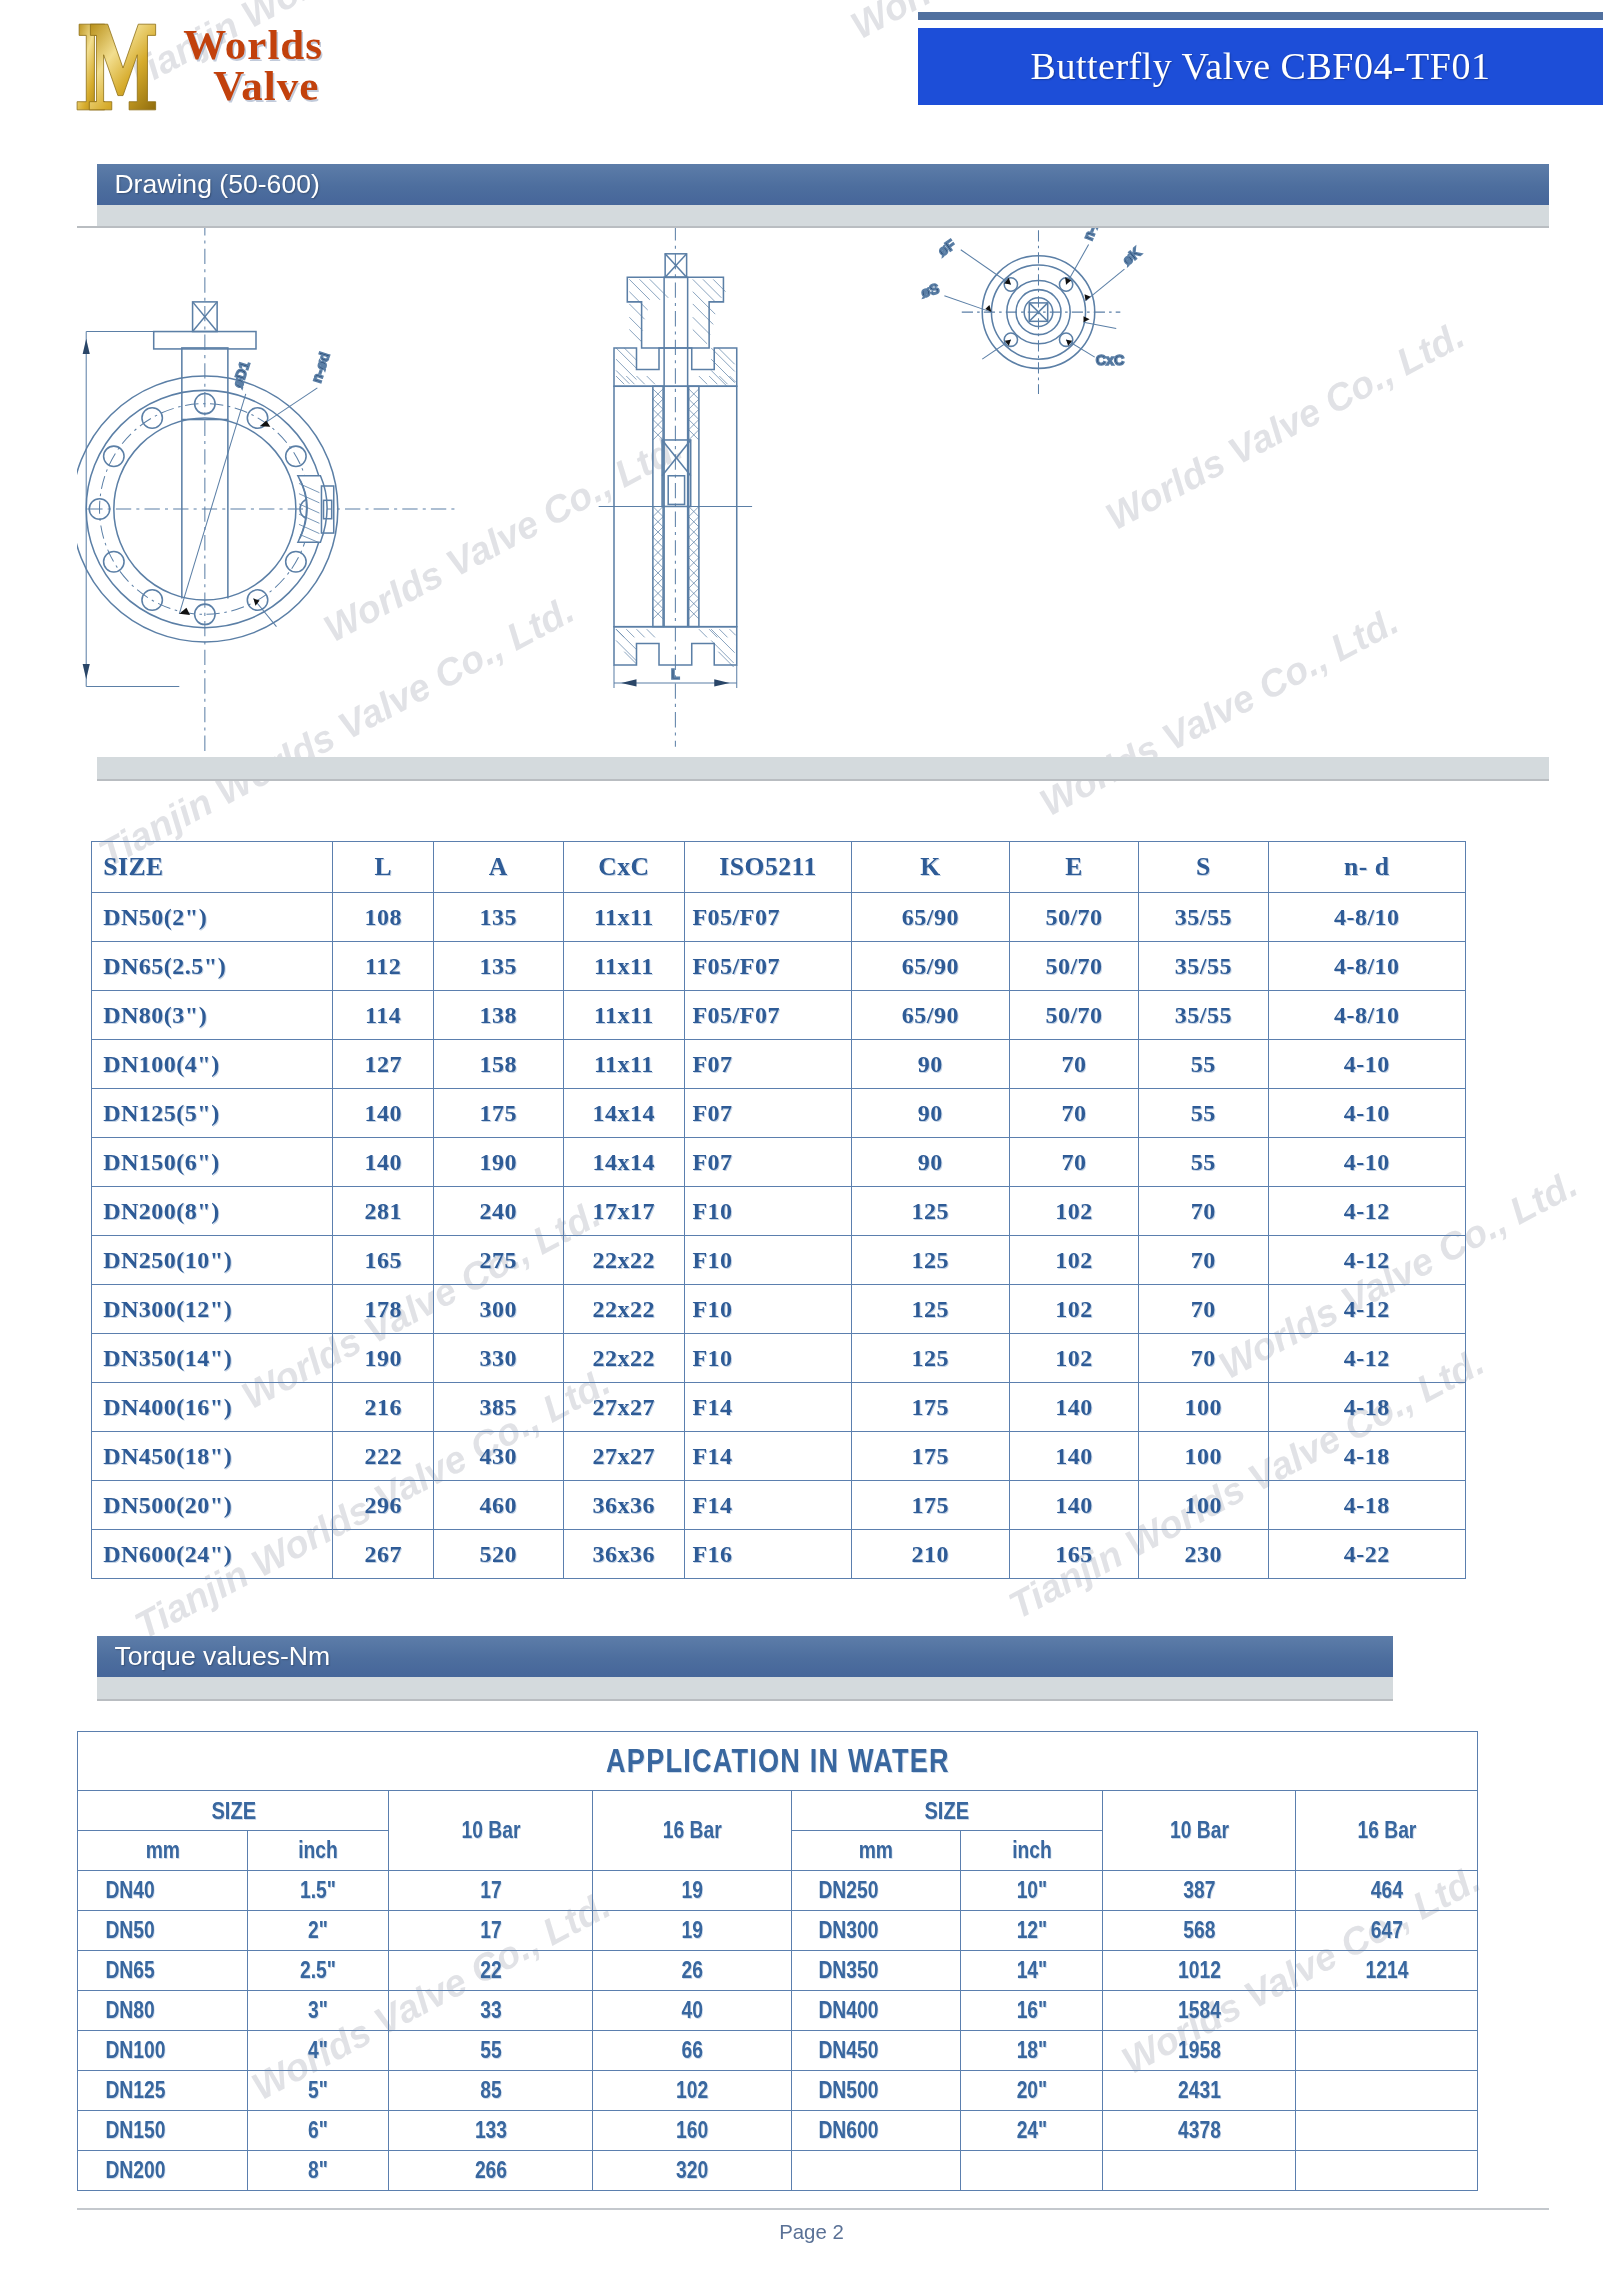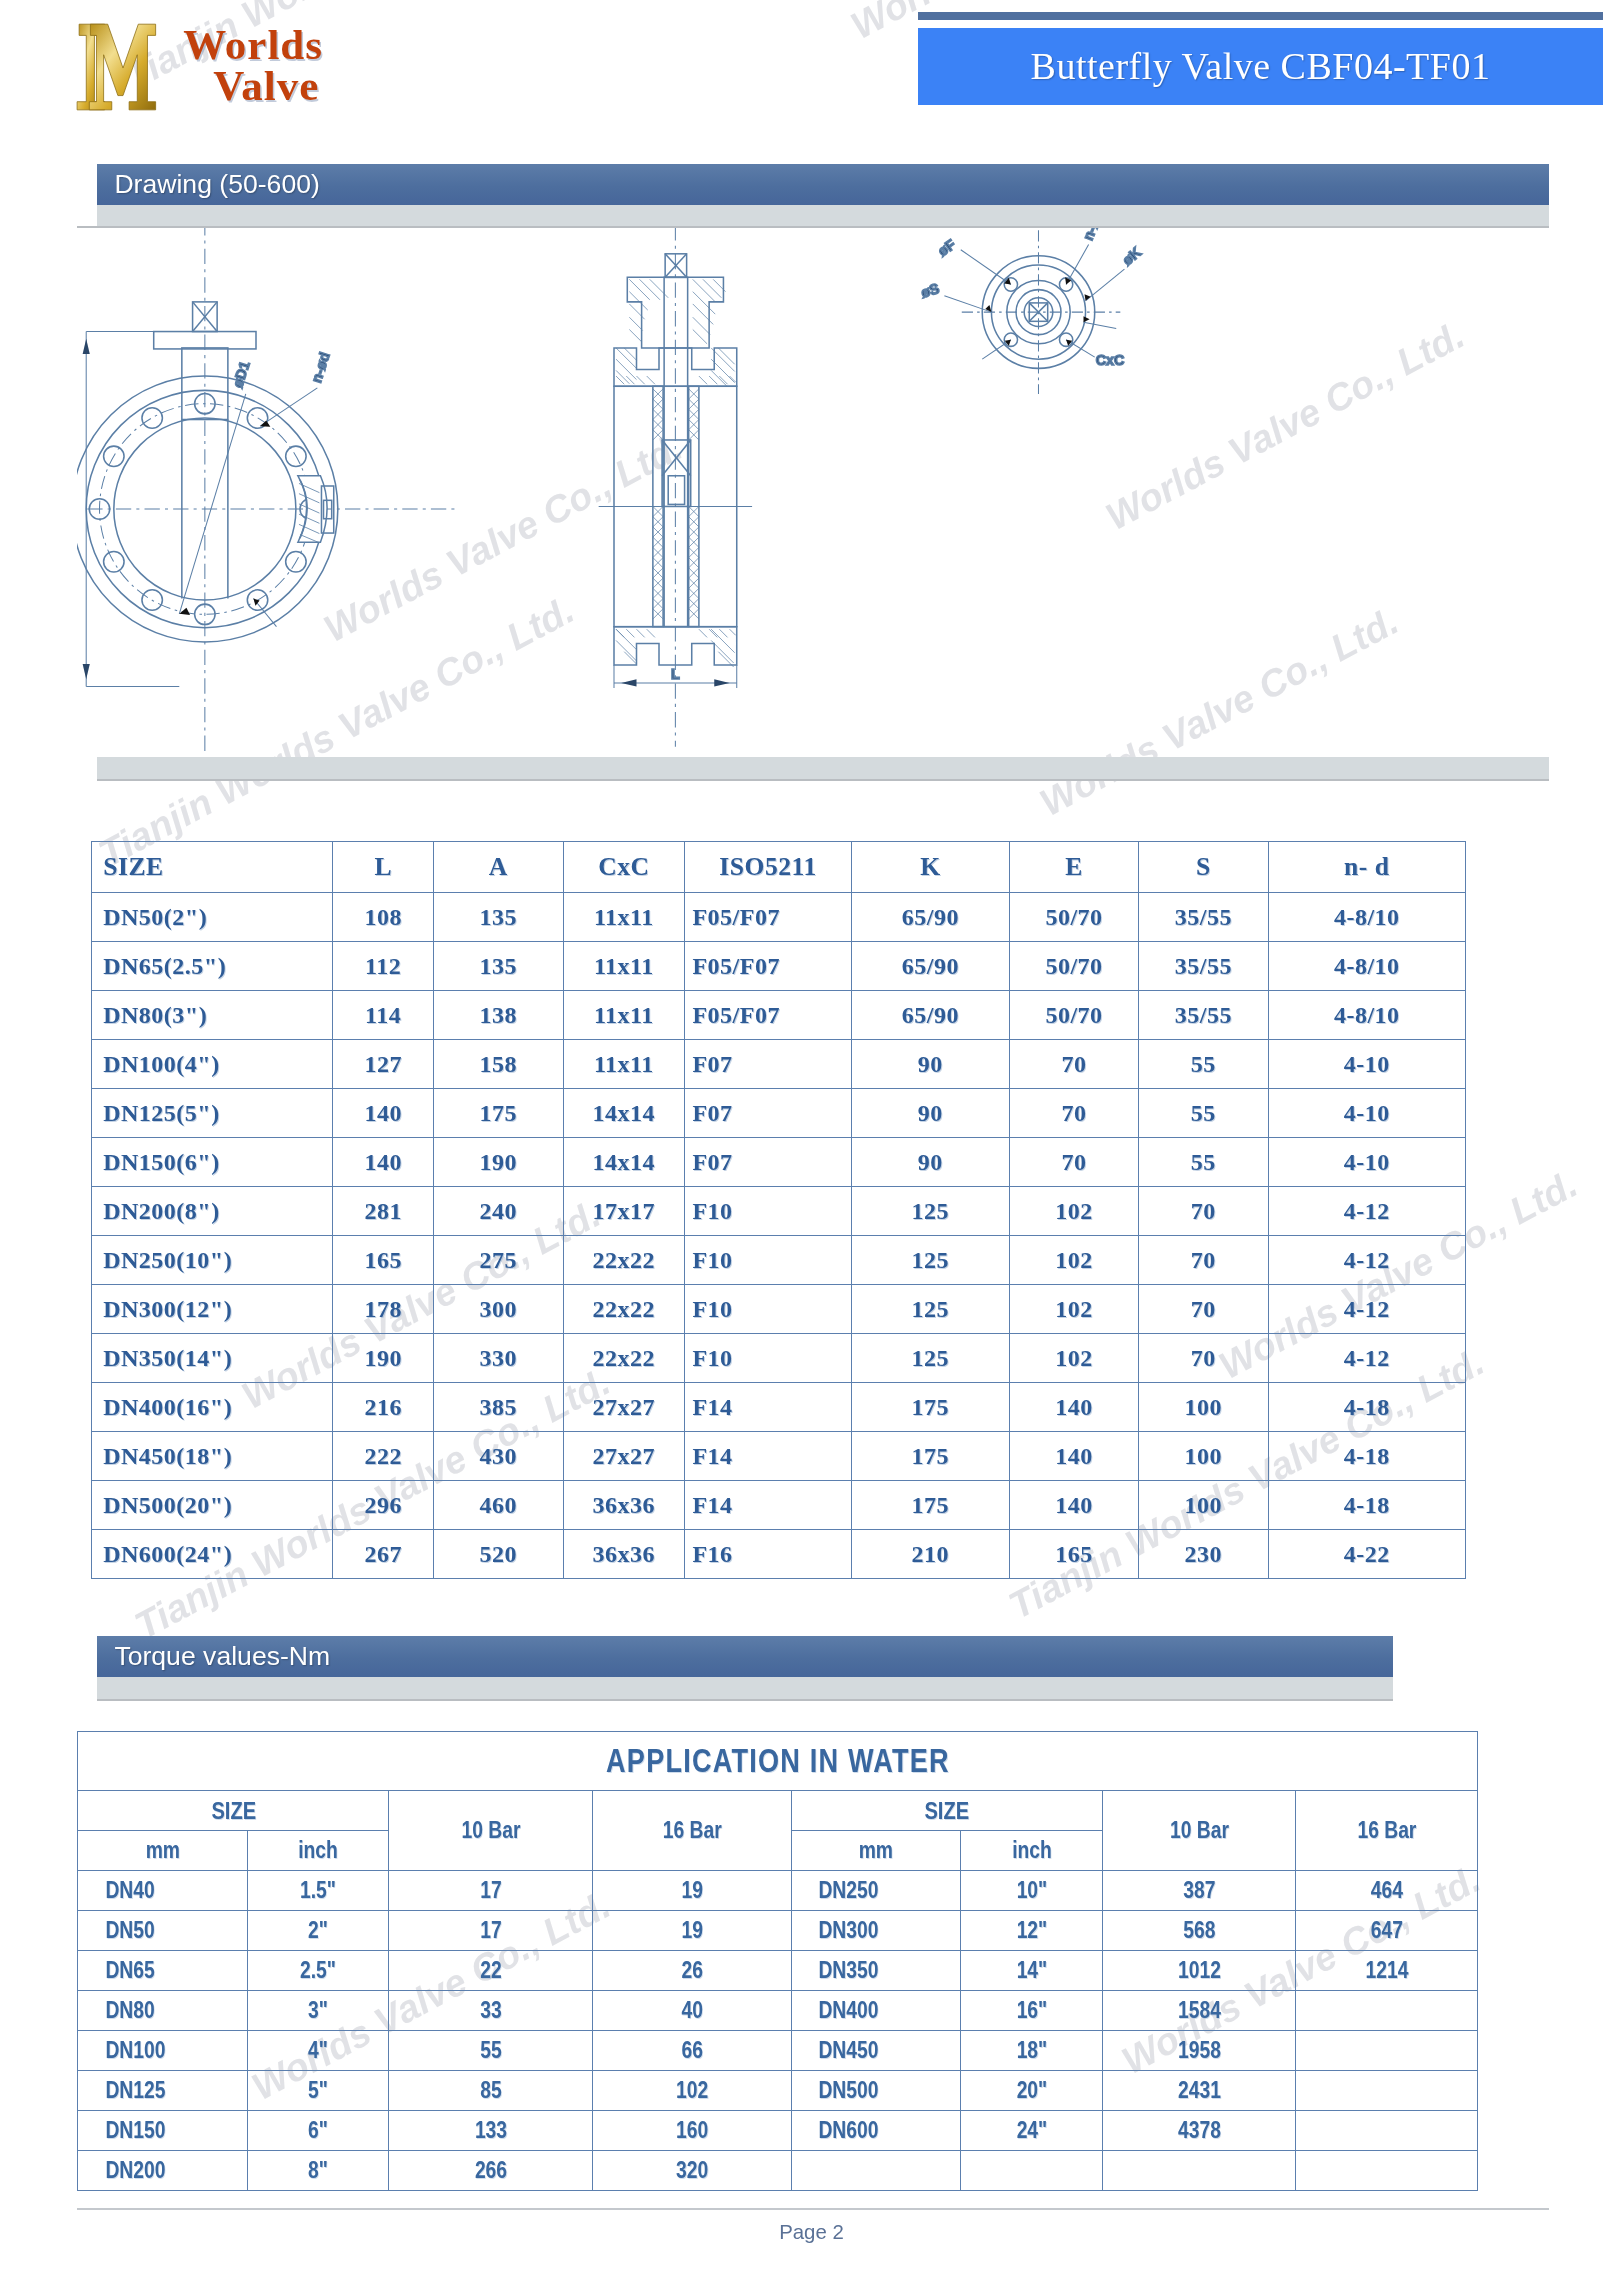--- a/index.html
+++ b/index.html
@@ -39,21 +39,21 @@
     color:#c2410c;
     letter-spacing:1px;
     text-shadow:1.5px 1.5px 0 rgba(120,140,175,.45);
   }
   .logo-text .l2 { padding-left:30px; display:block; }
 
   .title-wrap { position:absolute; left:918px; top:12.3px; width:685px; }
   .title-rule { height:8.2px; background:#50709f; width:100%; }
   .title-gap { height:7.2px; }
   .title-bar {
-    background:#3b82f6;
+    background:#1d4ed8;
     height:77px;
     display:flex; align-items:center; justify-content:center;
   }
   .title-bar span {
     font-family:"Liberation Serif", serif;
     font-size:38px;
     color:#ffffff;
     letter-spacing:0.5px;
     text-shadow:1px 1px 1.5px rgba(0,0,0,.25);
     white-space:nowrap;

